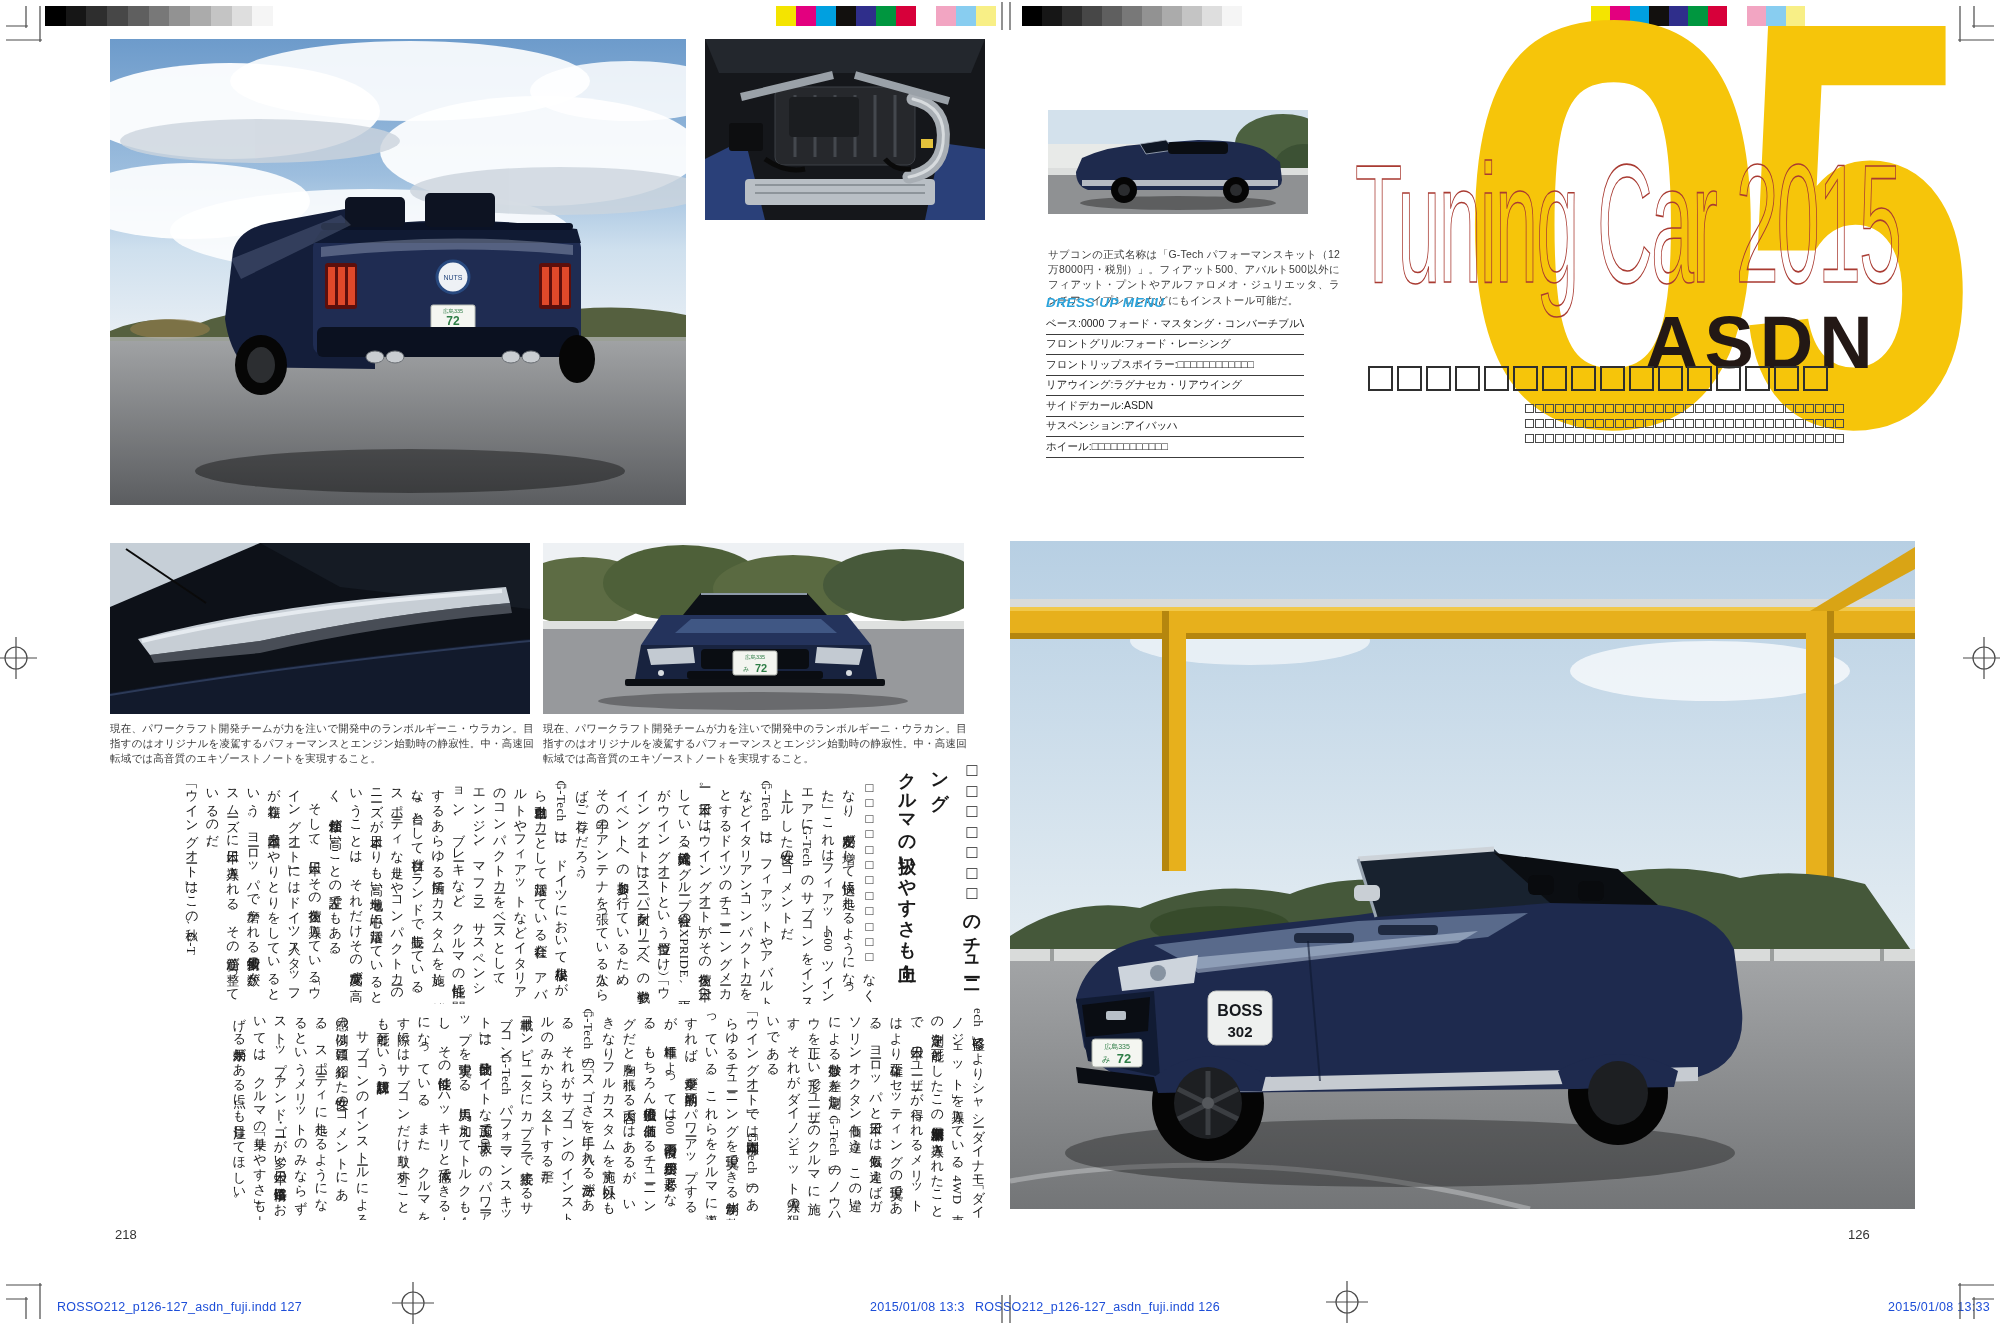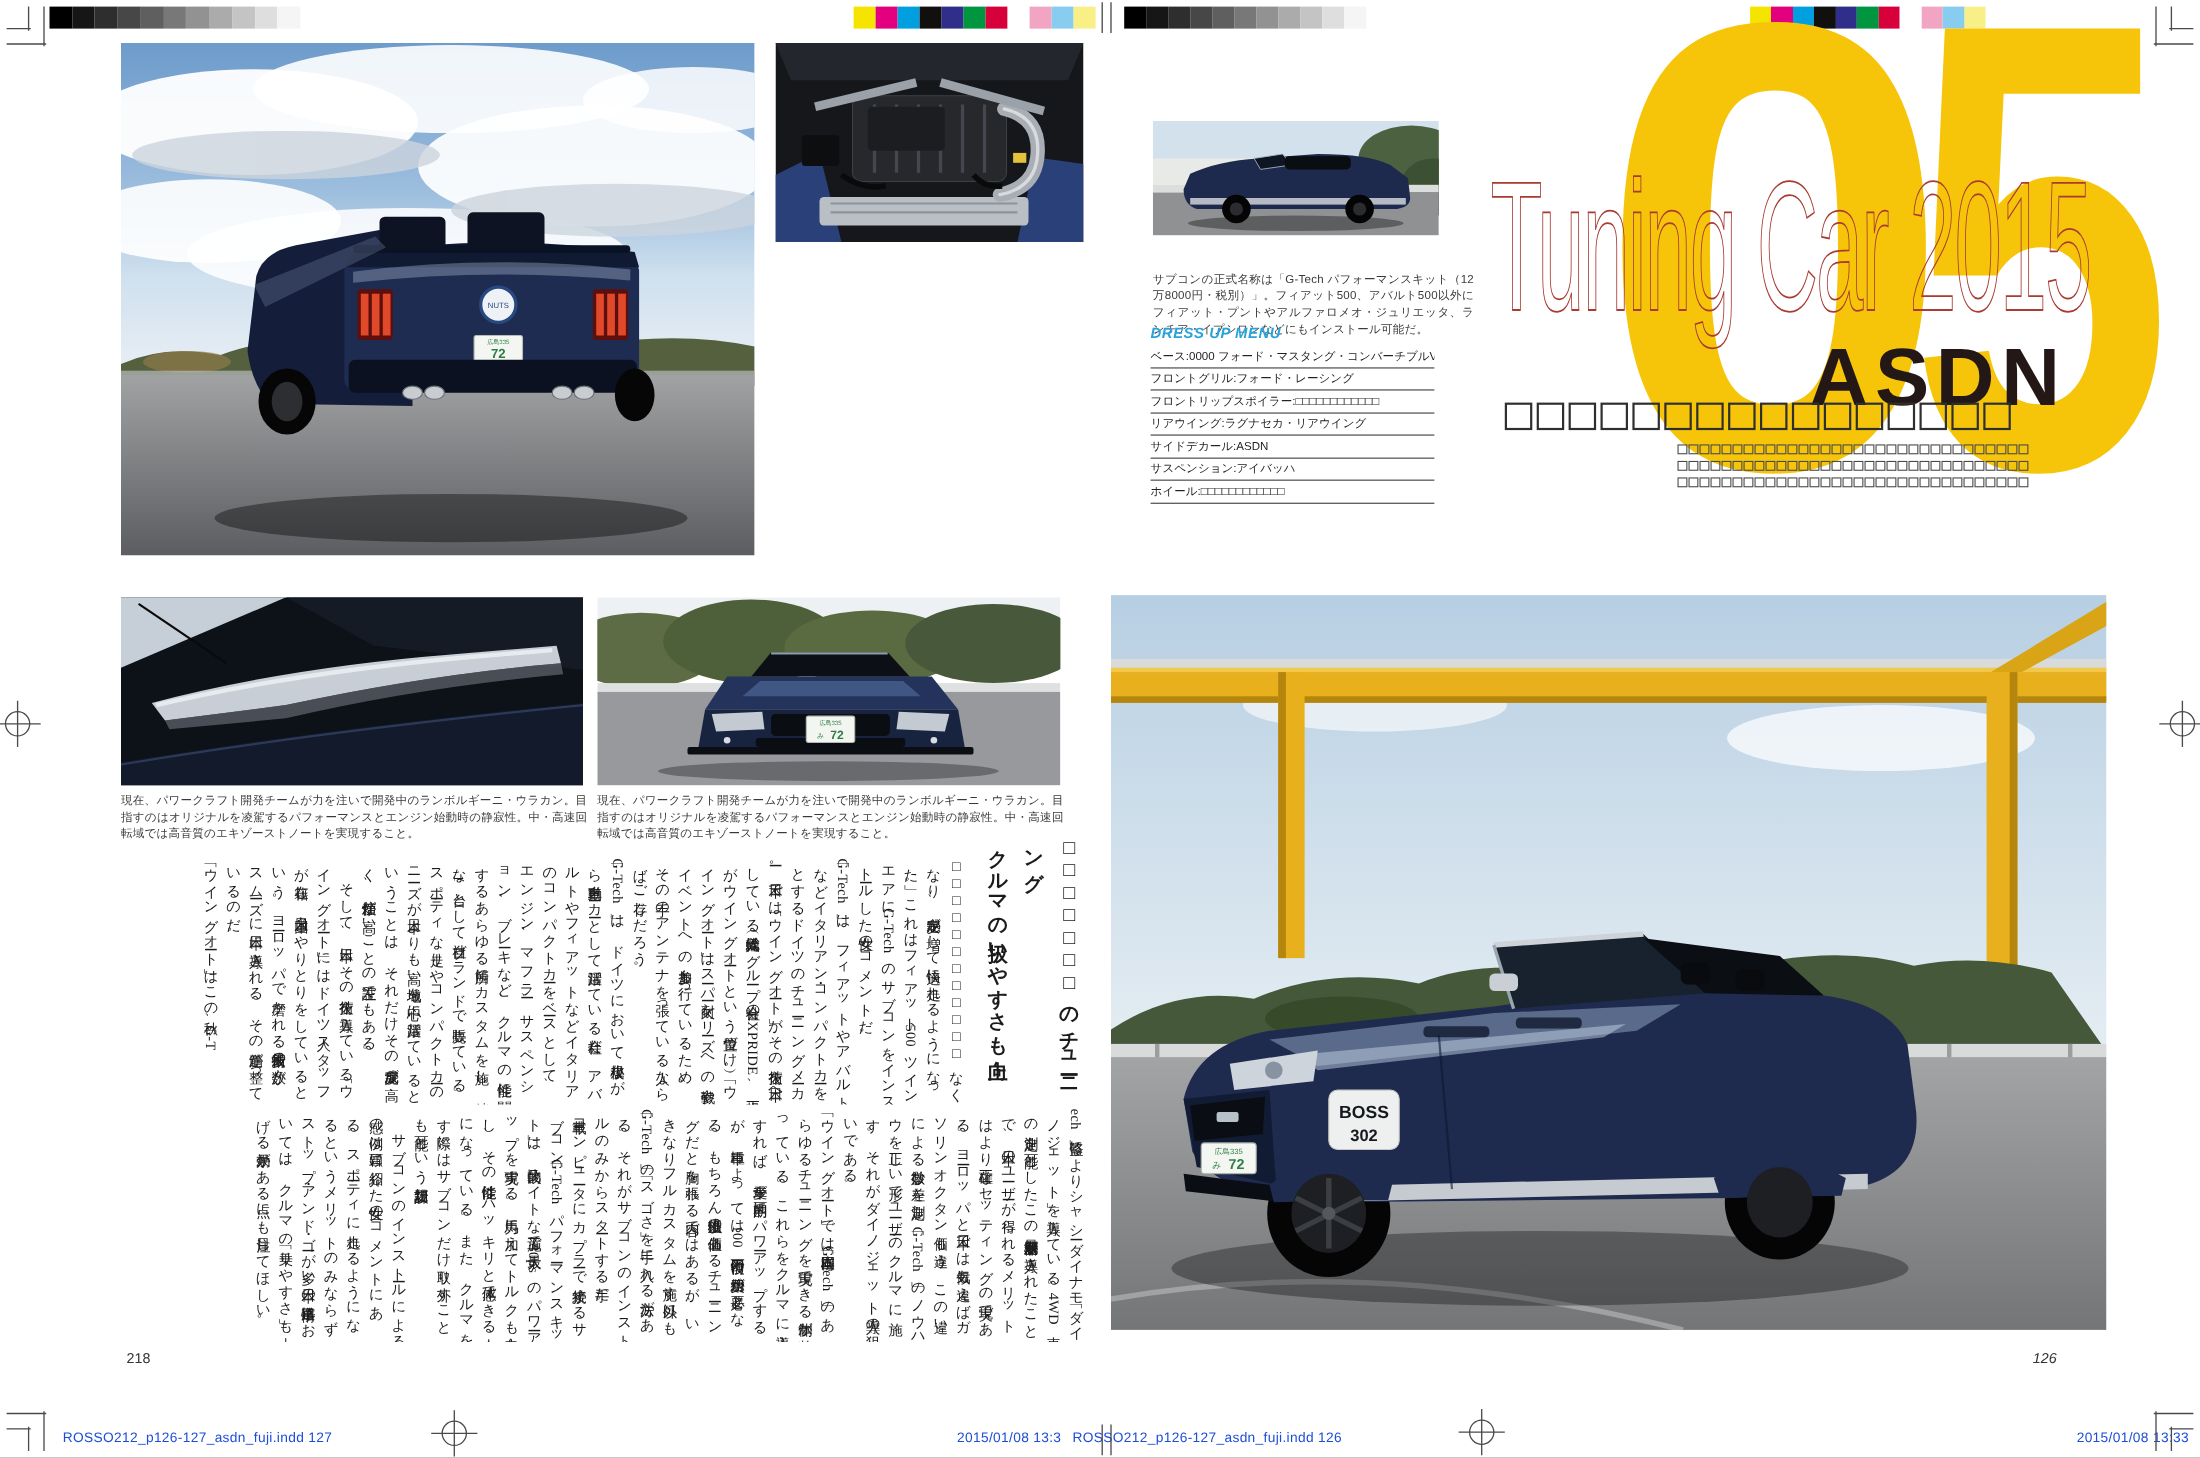--- a/index.html
+++ b/index.html
@@ -524,21 +524,21 @@
           <line x1="120" y1="248" x2="180" y2="278"></line>
           <line x1="120" y1="278" x2="180" y2="248"></line>
         </g>
       <circle cx="150" cy="262" r="6" fill="#55585c"></circle>
       <ellipse cx="560" cy="252" rx="30" ry="32" fill="#1d1f22"></ellipse>
       <path d="M250,100 L262,240" stroke="#0e1830" stroke-width="2" opacity=".6"></path>
     </g>
   </svg>
 
   <div class="pagenum" style="left:115px;top:1227px;">218</div>
-  <div class="pagenum" style="left:1848px;top:1227px;font-style:italic;">126</div>
+  <div class="pagenum" style="left:1848px;top:1227px;">126</div>
 
   <div class="slug" style="left:57px;">ROSSO212_p126-127_asdn_fuji.indd   127</div>
   <div class="slug" style="left:870px;">2015/01/08   13:3</div>
   <div class="slug" style="left:975px;">ROSSO212_p126-127_asdn_fuji.indd   126</div>
   <div class="slug" style="left:1860px;width:130px;text-align:right;">2015/01/08   13:33</div>
 
   <svg class="marks" viewBox="0 0 2000 1325">
     <g stroke="#4a4a4a" stroke-width="1.2" fill="none">
 
       <path d="M6,40 H42 M40,6 V42 M6,26 H28 M26,6 V28"></path>

